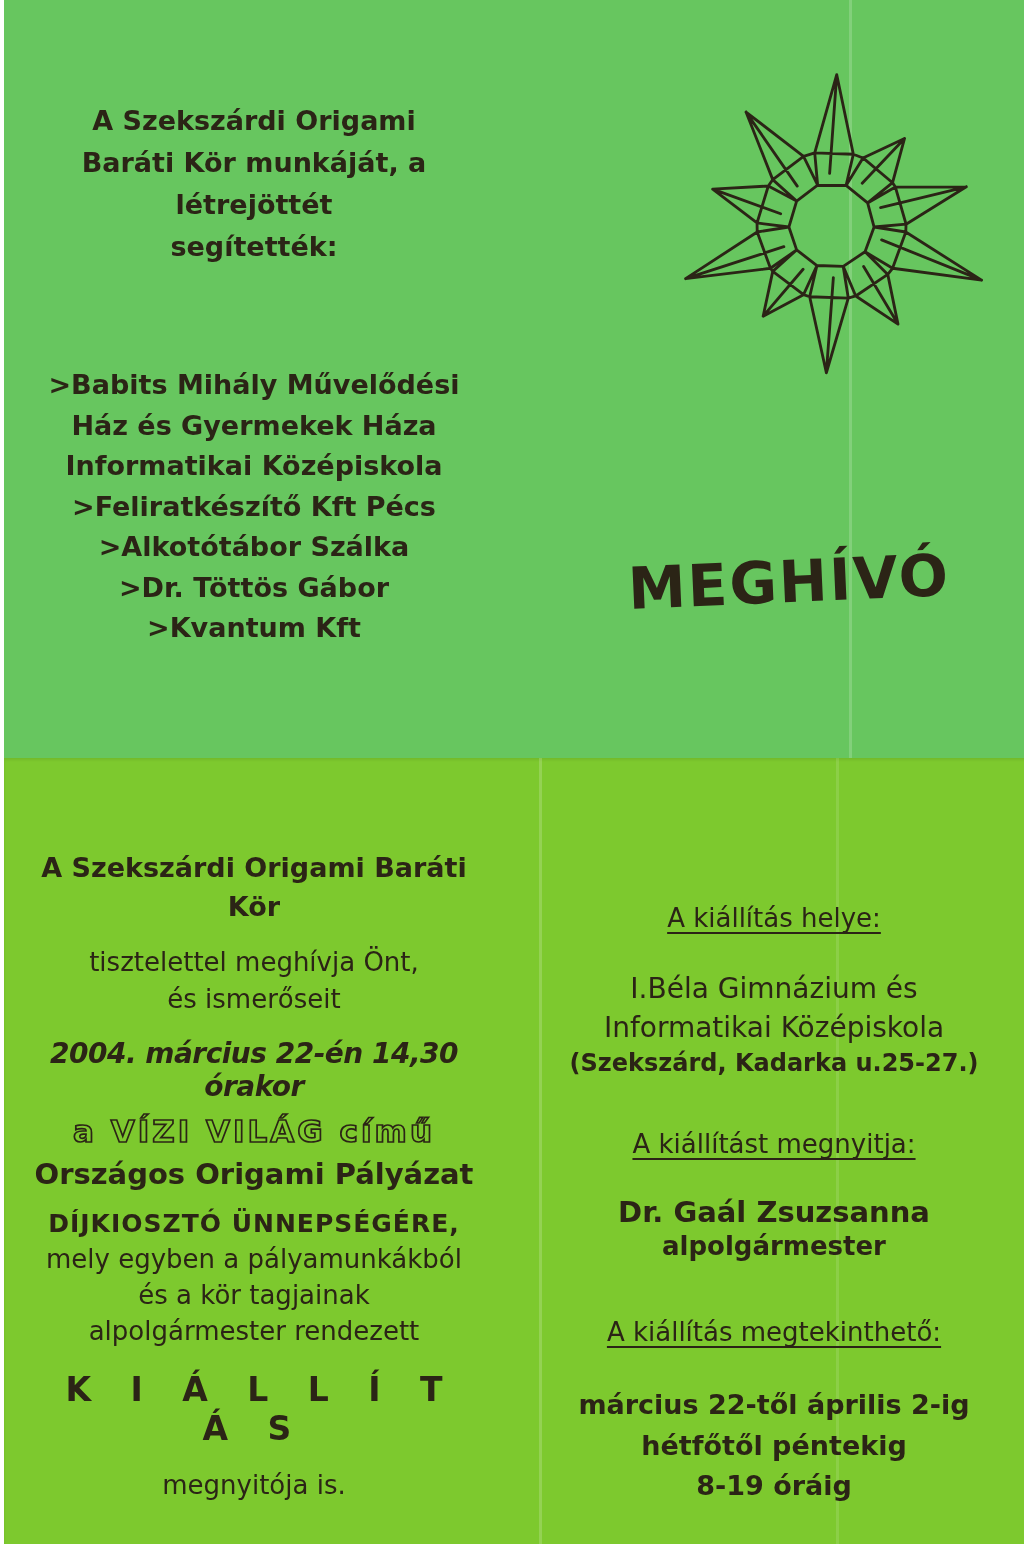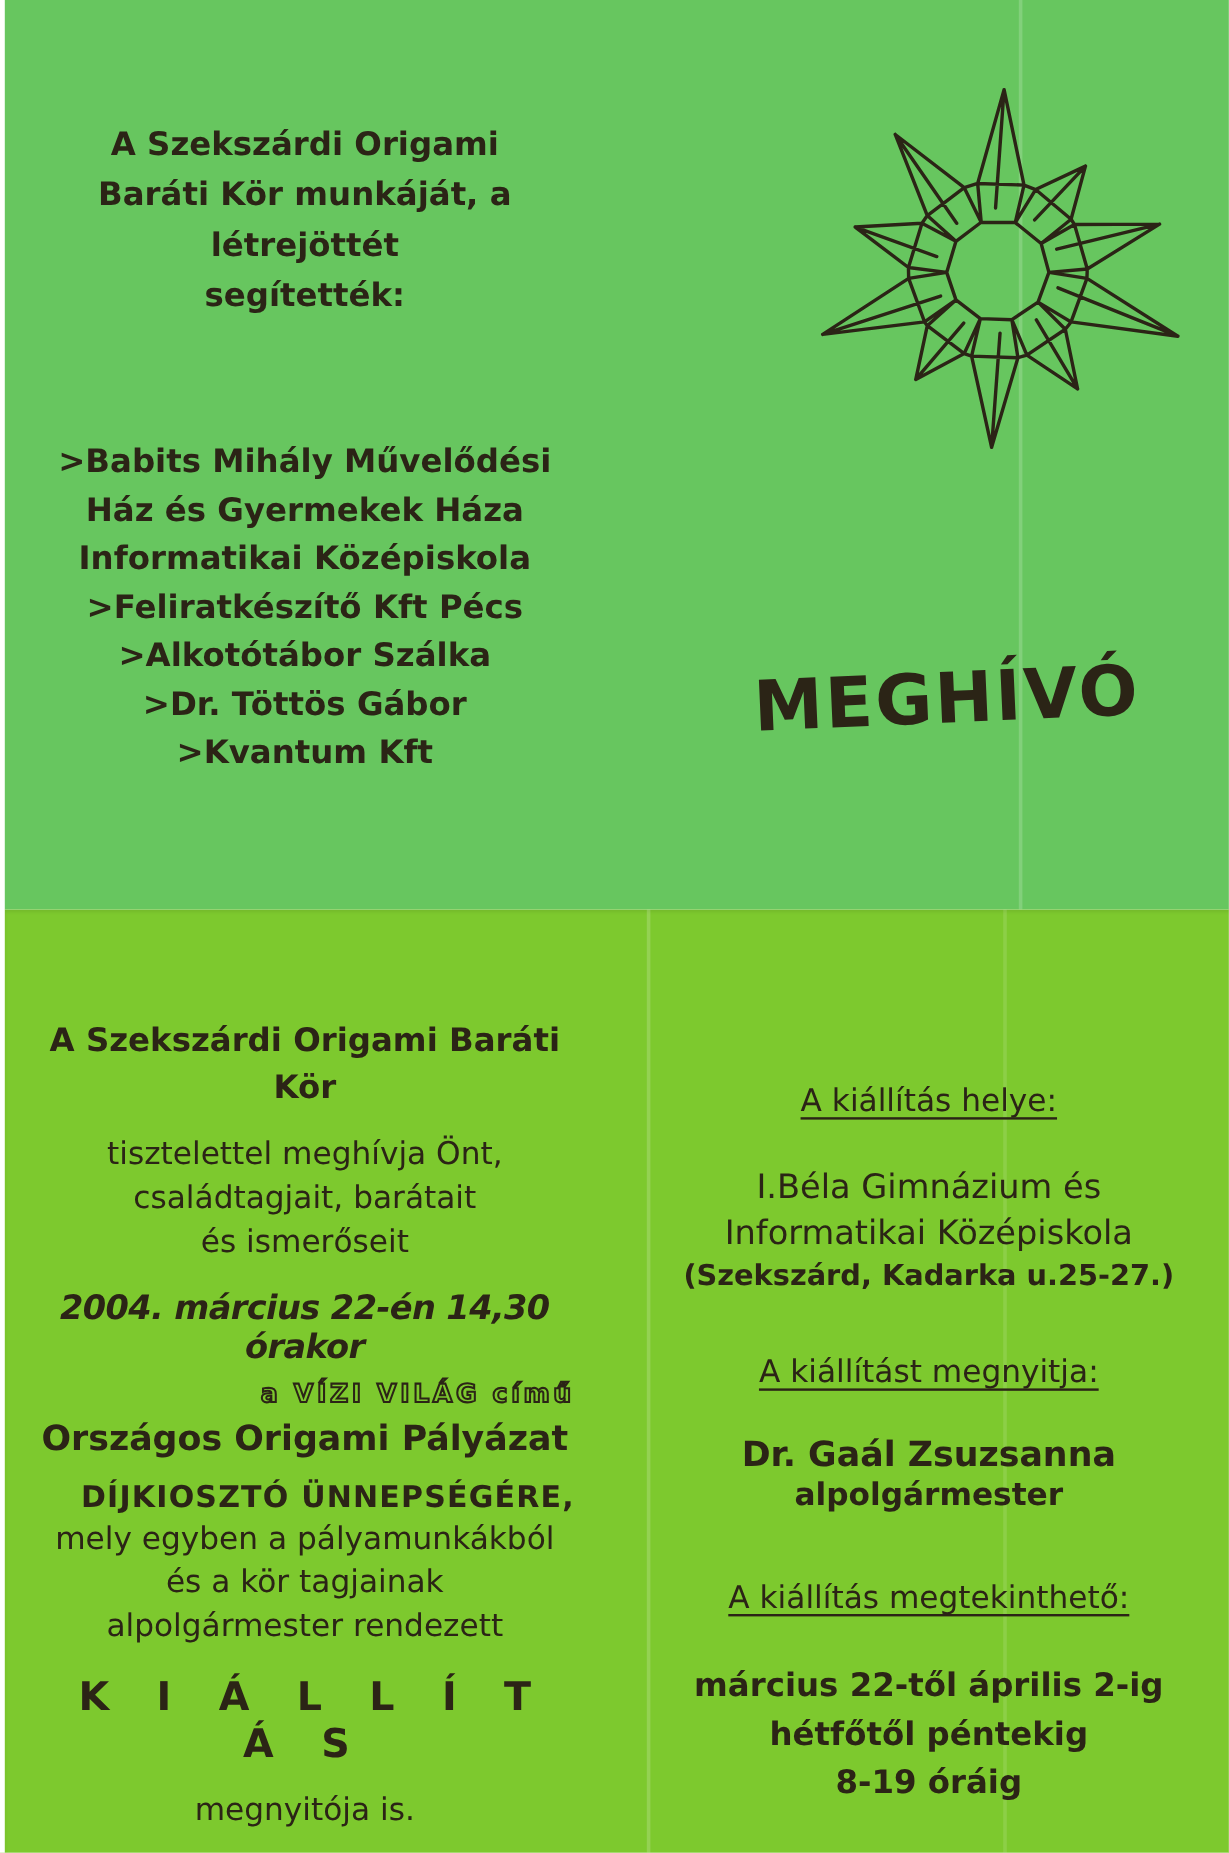--- a/index.html
+++ b/index.html
@@ -29,25 +29,25 @@
   .meghivo-title{
     position:absolute;left:565px;top:548px;width:440px;text-align:center;
     font-size:58px;font-weight:700;letter-spacing:2px;transform:rotate(-2.5deg);
   }
 
   .invite-col{position:absolute;left:25px;top:90px;width:450px;text-align:center;}
   .host-line{font-size:27px;font-weight:700;line-height:1.45;}
   .greeting{margin-top:18px;font-size:26px;font-weight:400;line-height:1.4;}
   .date-line{margin-top:20px;font-size:28px;font-weight:700;font-style:italic;letter-spacing:-0.5px;}
   .outline-line{
-    margin-top:10px;font-size:21px;font-weight:700;letter-spacing:3px;
-    color:#7dc92e;text-align:right;-webkit-text-stroke:1.7px #2b2416;
+    margin-top:10px;font-size:31px;font-weight:700;letter-spacing:3px;
+    color:#7dc92e;-webkit-text-stroke:1.7px #2b2416;
   }
   .contest-name{margin-top:8px;font-size:29px;font-weight:700;}
-  .award-line{margin-top:18px;font-size:25px;font-weight:600;letter-spacing:1px;text-align:right;}
+  .award-line{margin-top:18px;font-size:25px;font-weight:600;letter-spacing:1px;}
   .body-text{margin-top:4px;font-size:26px;font-weight:400;line-height:1.38;}
   .kiallitas{margin-top:20px;font-size:33px;font-weight:700;letter-spacing:14px;text-indent:14px;}
   .closing{margin-top:22px;font-size:26px;font-weight:400;}
 
   .details-col{position:absolute;left:540px;top:145px;width:460px;text-align:center;}
   .sec-heading{
     font-size:26px;font-weight:500;
     text-decoration:underline;text-decoration-thickness:2px;text-underline-offset:5px;
   }
   .venue-lines{margin-top:36px;font-size:28px;font-weight:400;line-height:1.4;}
@@ -96,21 +96,20 @@
   <div class="crease crease-b"></div>
   <div class="crease crease-c"></div>
 
   <div class="invite-col">
     <div class="host-line">
       <div>A Szekszárdi Origami Baráti</div>
       <div>Kör</div>
     </div>
     <div class="greeting">
       <div>tisztelettel meghívja Önt,</div>
-      <div>családtagjait, barátait</div>
       <div>és ismerőseit</div>
     </div>
     <div class="date-line">2004. március 22-én 14,30 órakor</div>
     <div class="outline-line">a VÍZI VILÁG című</div>
     <div class="contest-name">Országos Origami Pályázat</div>
     <div class="award-line">DÍJKIOSZTÓ ÜNNEPSÉGÉRE,</div>
     <div class="body-text">
       <div>mely egyben a pályamunkákból</div>
       <div>és a kör tagjainak</div>
       <div>alpolgármester rendezett</div>

